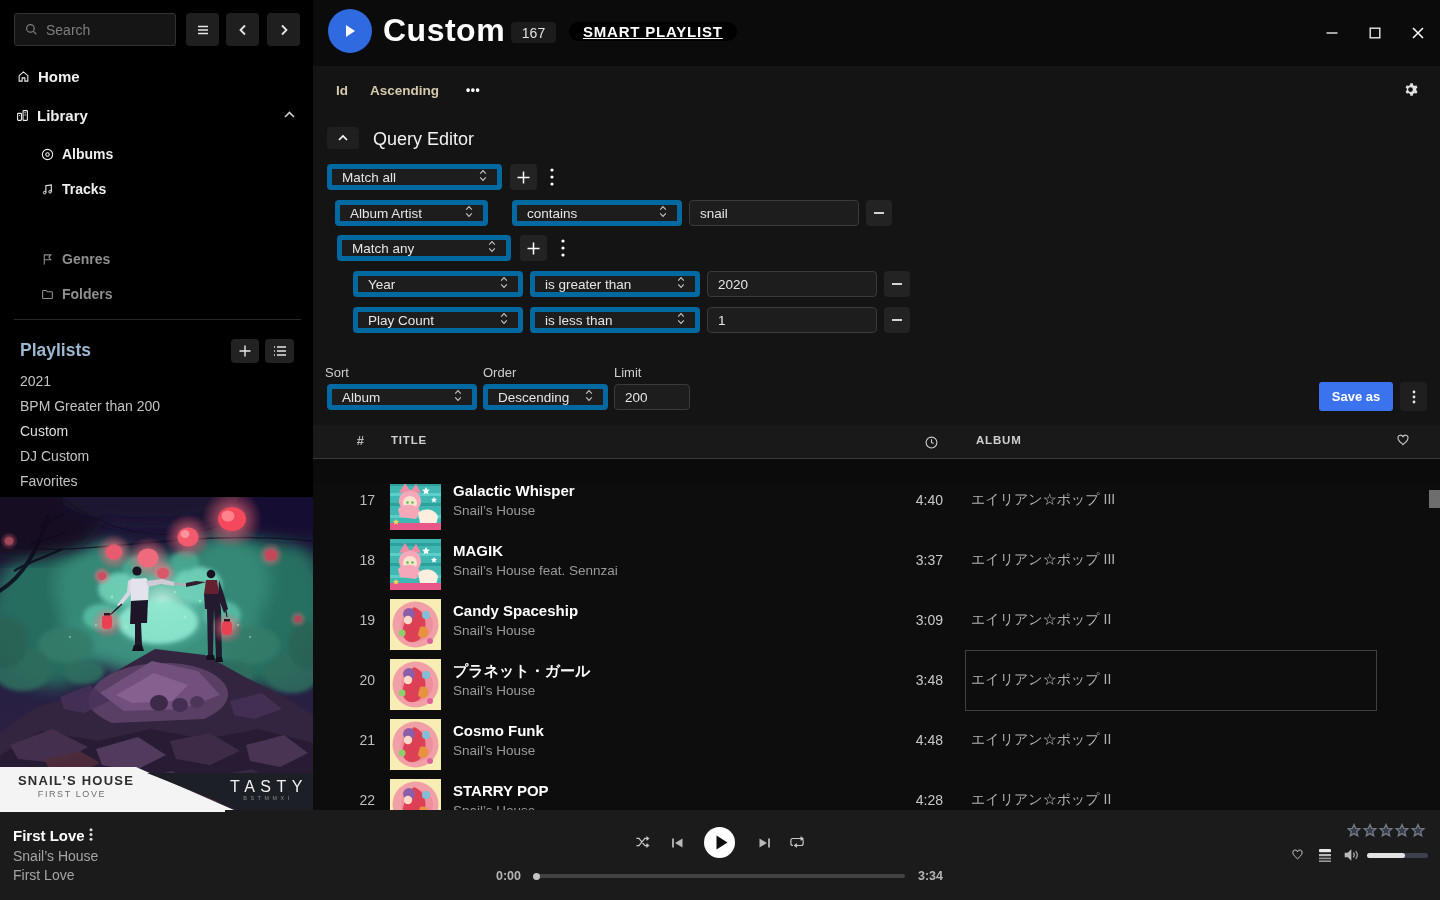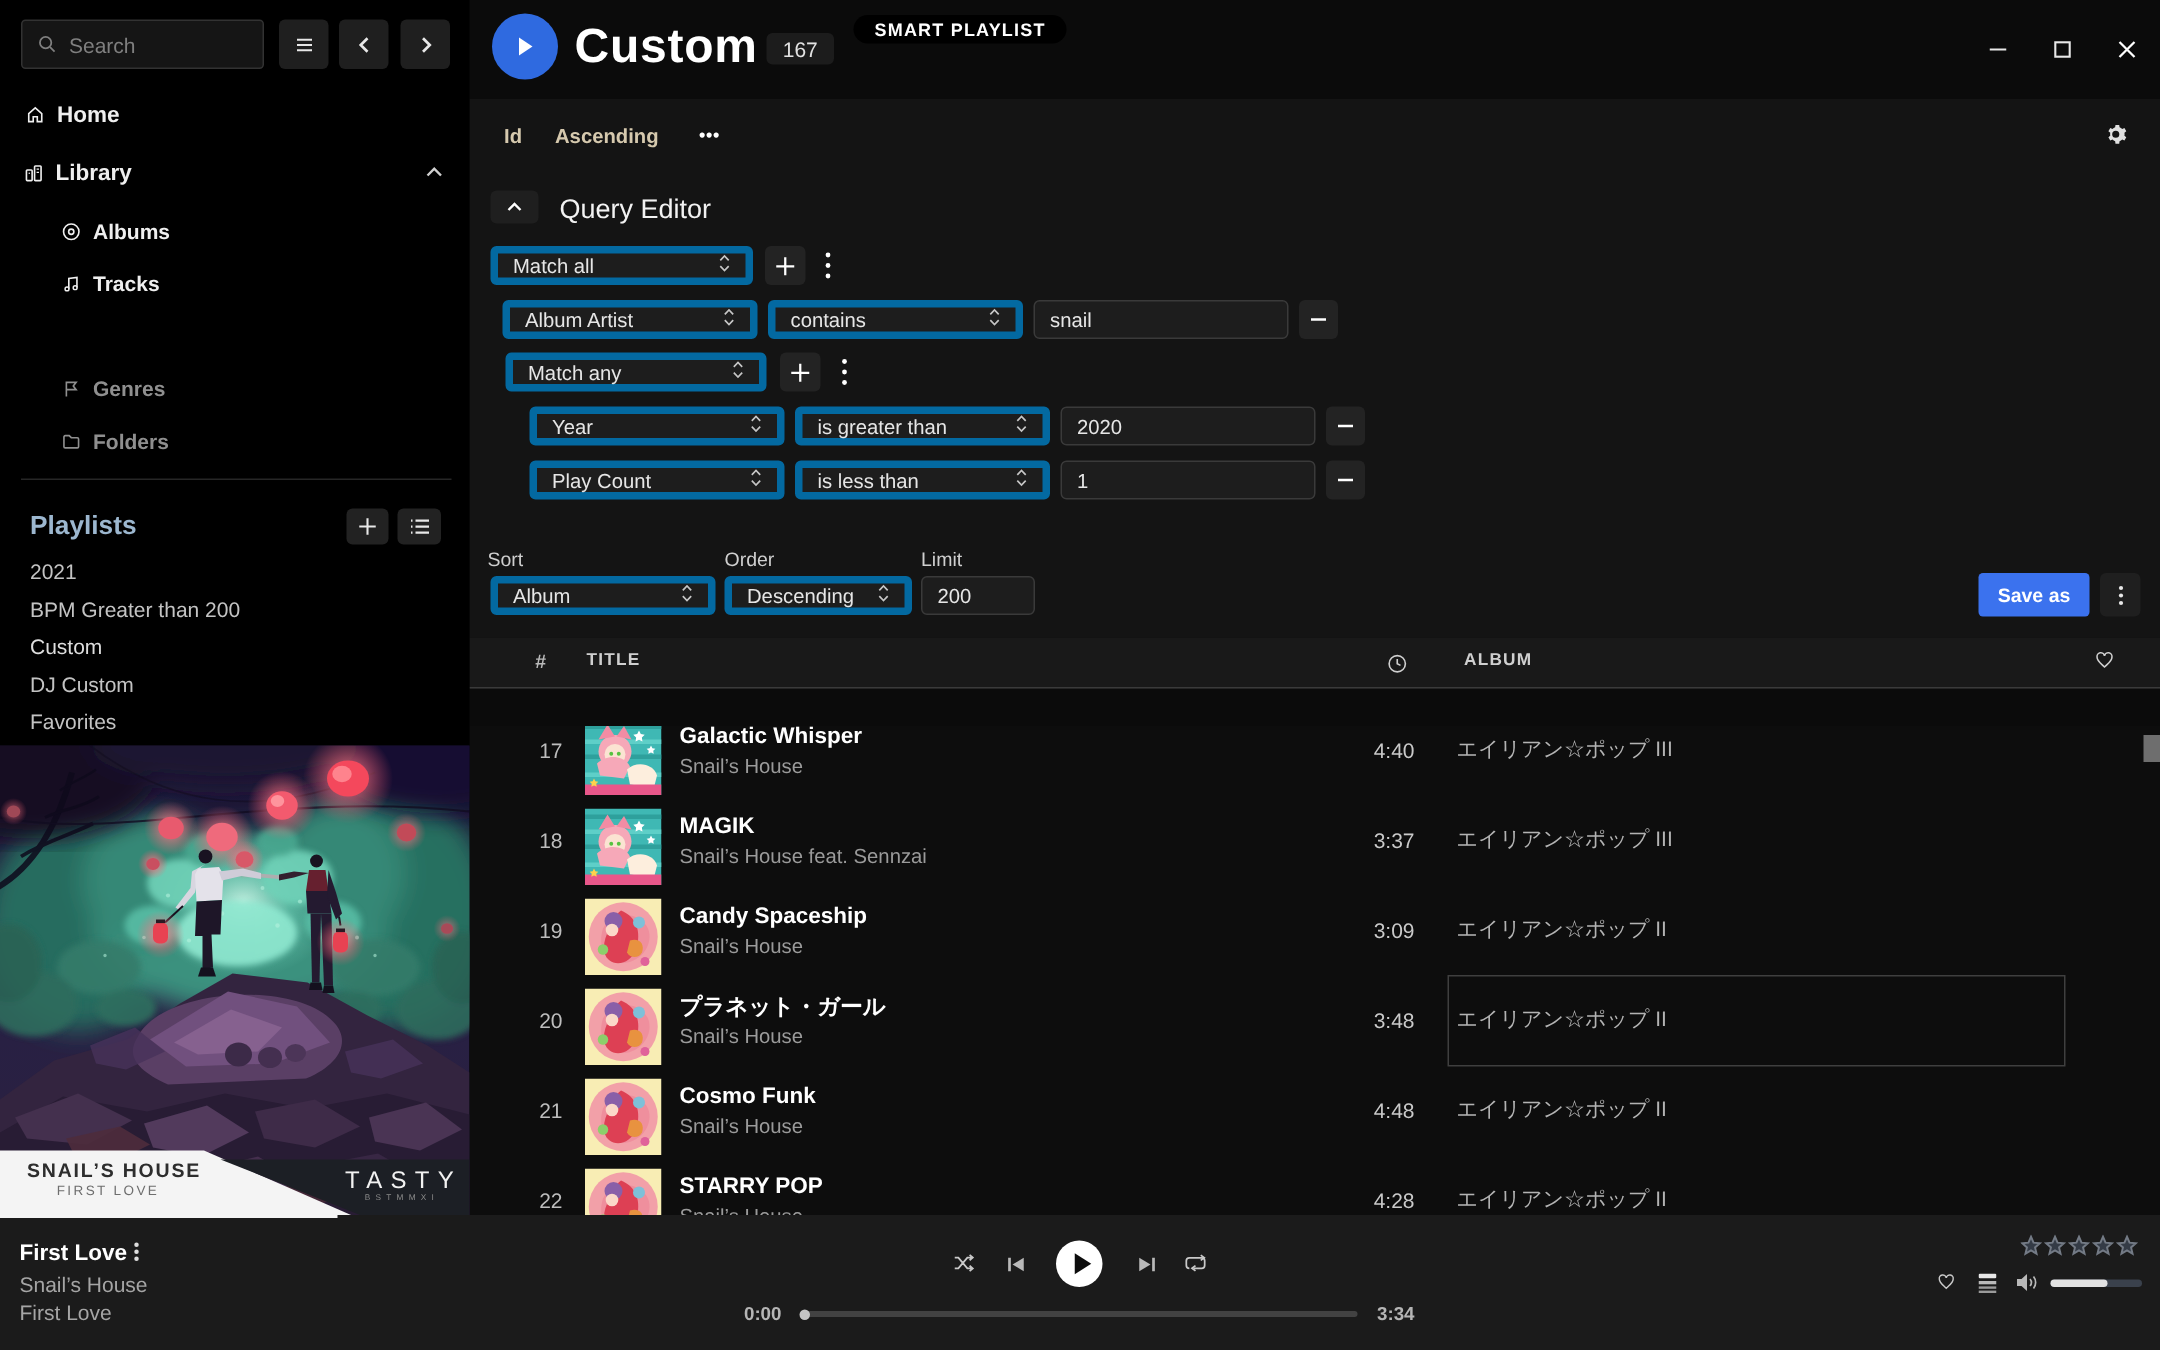--- a/index.html
+++ b/index.html
@@ -25,21 +25,21 @@
 
   
   #main { left:313px; top:0; width:1127px; height:810px; background:#0b0b0b; }
   #strip { left:0; top:66px; width:1127px; height:359px; background:#141414; }
   #listhead { left:0; top:425px; width:1127px; height:34px; background:#191919; border-bottom:1px solid #3a3a3a; color:#cfcfcf; }
   #list { left:0; top:484px; width:1320px; height:350px; background:#0d0d0d; overflow:hidden; }
 
   #playbtn { left:15px; top:9px; width:44px; height:44px; border-radius:50%; background:#2f6ae0; display:flex; align-items:center; justify-content:center; }
   #title { left:70px; top:12px; font-size:32px; font-weight:800; color:#fff; letter-spacing:0.5px; }
   #count { left:198px; top:22px; width:45px; height:21px; background:#1c1c1c; border-radius:4px; color:#e2e2e2; font-size:14px; display:flex; align-items:center; justify-content:center; }
-  #smartpill { left:256px; top:10px; height:19px; background:#000; border-radius:10px; color:#fff; font-size:12px; font-weight:700; letter-spacing:0.8px; display:flex; align-items:center; padding:0 14px; }
+  #smartpill { left:256px; top:22px; height:19px; background:#000; border-radius:10px; color:#fff; font-size:15px; font-weight:700; letter-spacing:0.8px; display:flex; align-items:center; padding:0 14px;text-decoration:underline; }
   .winbtn { top:26px; width:14px; height:14px; color:#e8e8e8; }
 
   .creamtxt { color:#d6c9ae; font-weight:700; font-size:13.5px; }
   .sel { background:#1d1d1d; border:5px solid #0369a1; border-radius:4px; display:flex; align-items:center; padding:0 10px; color:#e6e6e6; font-size:13.5px; height:26px; }
   .sel .chev { margin-left:auto; }
   .inp { background:#1d1d1d; border:1px solid #3a3a3a; border-radius:4px; display:flex; align-items:center; padding:0 10px; color:#e6e6e6; font-size:13.5px; height:26px; }
   .minibtn { background:#232323; border-radius:4px; display:flex; align-items:center; justify-content:center; color:#fff; }
 
   .lbl { color:#cfcfcf; font-size:13px; }
   #saveas { left:1006px; top:382px; width:74px; height:29px; background:#3b72ee; border-radius:3px; color:#fff; font-size:13px; font-weight:700; display:flex; align-items:center; justify-content:center; }
@@ -102,21 +102,21 @@
         <svg width="13" height="13" viewBox="0 0 13 13">
           <path d="M6.5 0.5 V12.5 M0.5 6.5 H12.5" stroke="#fff" stroke-width="1.5"></path>
         </svg>
       </div>
     <div class="abs" style="left:237px; top:168px;"><svg width="4" height="18" viewBox="0 0 4 18">
           <circle cx="2" cy="2" r="1.6" fill="#fff"></circle>
           <circle cx="2" cy="9" r="1.6" fill="#fff"></circle>
           <circle cx="2" cy="16" r="1.6" fill="#fff"></circle>
         </svg></div>
 
-    <div class="abs sel" style="left:22px; top:200px; width:170px;">Album Artist<span class="chev"><svg width="8" height="13" viewBox="0 0 8 13">
+    <div class="abs sel" style="left:22px; top:200px; width:153px;">Album Artist<span class="chev"><svg width="8" height="13" viewBox="0 0 8 13">
             <path d="M1.2 4.6 L4 1.6 L6.8 4.6 M1.2 8.4 L4 11.4 L6.8 8.4" fill="none" stroke="#c6c6c6" stroke-width="1.1"></path>
           </svg></span></div>
     <div class="abs sel" style="left:199px; top:200px; width:170px;">contains<span class="chev"><svg width="8" height="13" viewBox="0 0 8 13">
             <path d="M1.2 4.6 L4 1.6 L6.8 4.6 M1.2 8.4 L4 11.4 L6.8 8.4" fill="none" stroke="#c6c6c6" stroke-width="1.1"></path>
           </svg></span></div>
     <div class="abs inp" style="left:376px; top:200px; width:170px;">snail</div>
     <div class="abs minibtn" style="left:553px; top:200px; width:26px; height:26px;">
         <svg width="12" height="12" viewBox="0 0 12 12">
           <path d="M1 6 H11" stroke="#fff" stroke-width="1.6"></path>
         </svg>

